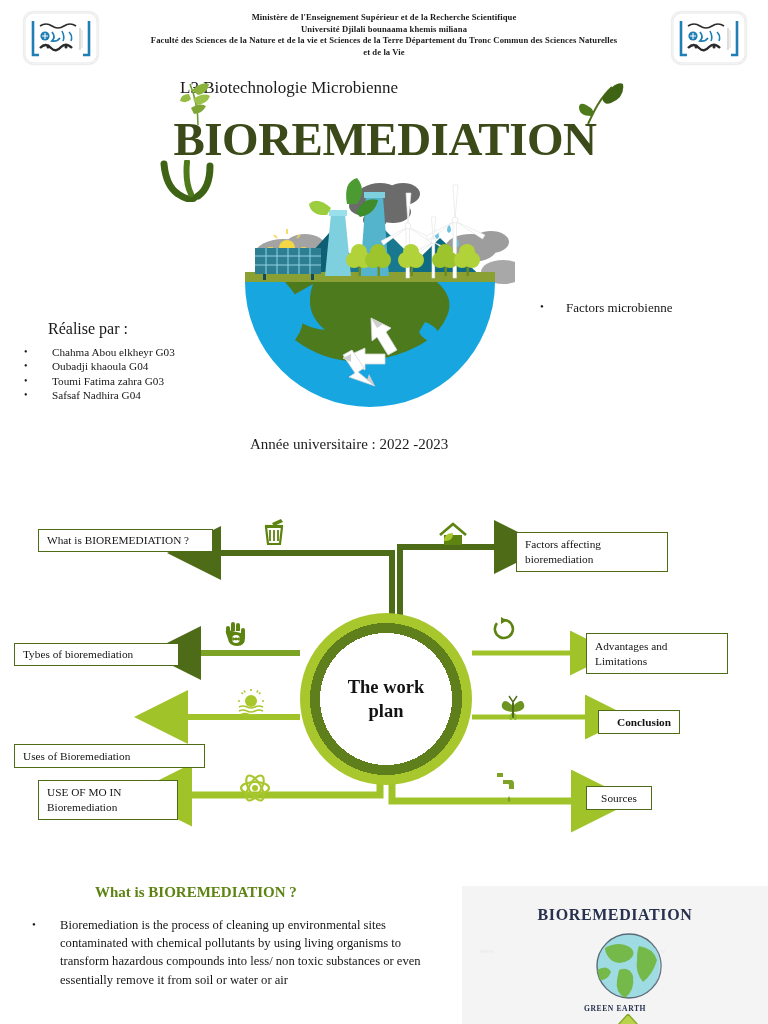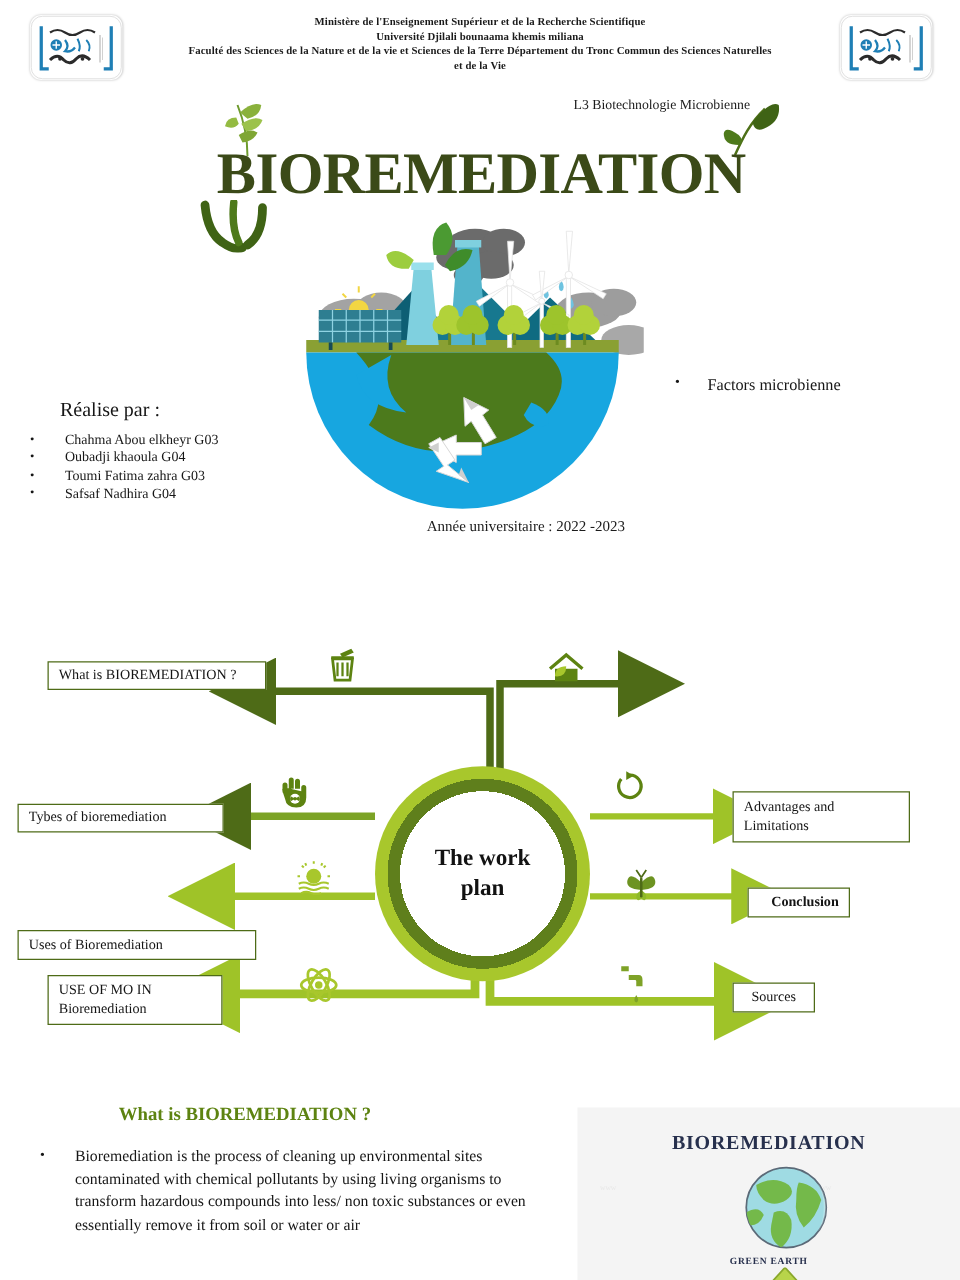--- a/index.html
+++ b/index.html
@@ -20,22 +20,22 @@
     position:absolute;width:74px;height:52px;border-radius:9px;
     background:#fdfdfd;box-shadow:0 0 2px rgba(0,0,0,.28);
     overflow:hidden;
   }
   .logo.left{left:24px;top:12px;}
   .logo.right{left:672px;top:12px;}
   .logo svg{display:block;width:100%;height:100%;}
 
   
   .subject{
-    position:absolute;left:180px;top:78px;width:420px;text-align:right;
-    font-size:11px;color:#1b1b1b;
+    position:absolute;left:180px;top:78px;width:420px;text-align:left;
+    font-size:17px;color:#1b1b1b;
   }
   .maintitle{
     position:absolute;left:100px;top:112px;width:570px;text-align:center;
     font-size:47px;font-weight:bold;color:#3b4a18;letter-spacing:-0.5px;
     font-family:"Liberation Serif", serif;
   }
   .leaf-deco{position:absolute;}
   .leaf-a{left:178px;top:80px;width:42px;height:46px;}
   .leaf-b{left:578px;top:78px;width:46px;height:48px;}
   .leaf-c{left:160px;top:160px;width:58px;height:42px;}
@@ -49,22 +49,22 @@
     display:flex;align-items:flex-start;font-size:11.2px;color:#161616;
     line-height:14.4px;
   }
   .author-row .bl{width:28px;flex:none;text-align:left;font-size:10px;padding-left:4px;}
   .ecologie{
     position:absolute;left:540px;top:300px;display:flex;align-items:flex-start;
     font-size:13px;color:#161616;
   }
   .ecologie .bl{width:26px;flex:none;font-size:11px;}
   .annee{
-    position:absolute;left:250px;top:414px;width:250px;text-align:right;
-    font-size:12px;color:#1c1c1c;
+    position:absolute;left:250px;top:436px;width:250px;text-align:left;
+    font-size:15px;color:#1c1c1c;
   }
 
   
   .illus{position:absolute;left:225px;top:172px;width:290px;height:240px;}
   .illus svg{display:block;}
 
   
   .diagram{position:absolute;left:0;top:505px;width:768px;height:345px;}
   .diagram svg{display:block;}
   .dbox{
@@ -406,20 +406,24 @@
       <path d="M380 250 L380 290 L185 290" fill="none" stroke="#9fc328" stroke-width="7" marker-end="url(#arrLightL)"></path>
 
       <path d="M392 250 L392 296 L578 296" fill="none" stroke="#9fc328" stroke-width="7" marker-end="url(#arrLightR)"></path>
     </svg>
   </div>
 
   <div class="dbox" style="left:38px;top:529px;width:175px;height:23px;">
     <span>What is BIOREMEDIATION ?</span>
   </div>
 
+  <div class="dbox two" style="left:516px;top:532px;width:152px;height:40px;flex-direction:column;align-items:flex-start;justify-content:center;">
+    <span>Factors affecting</span>
+    <span>bioremediation</span>
+  </div>
 
   <div class="dbox two" style="left:586px;top:633px;width:142px;height:41px;flex-direction:column;align-items:flex-start;justify-content:center;">
     <span>Advantages and</span>
     <span>Limitations</span>
   </div>
 
   <div class="dbox" style="left:14px;top:643px;width:165px;height:23px;">
     <span>Tybes of bioremediation</span>
   </div>
 

